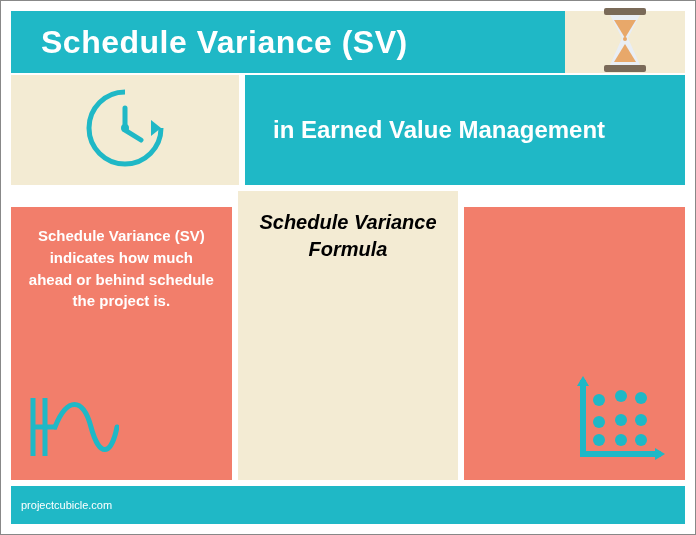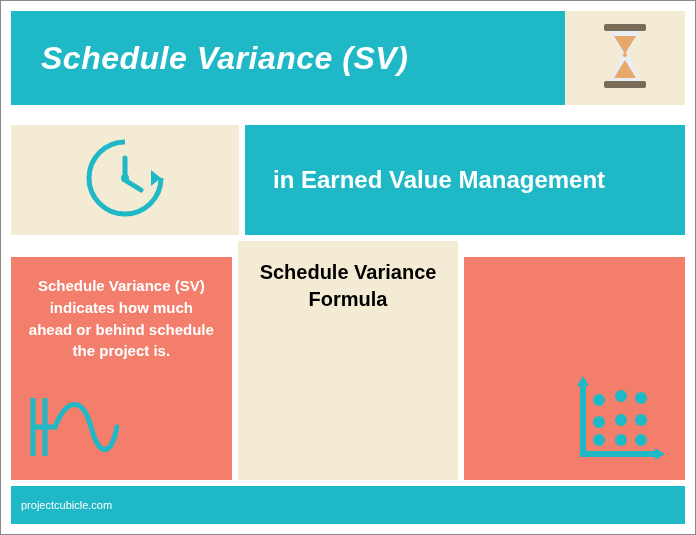--- a/index.html
+++ b/index.html
@@ -11,21 +11,21 @@
     position: relative;
     border: 1px solid #888;
   }
   .canvas {
     position: absolute;
     top: 10px; left: 10px; right: 10px; bottom: 10px;
     display: flex;
     flex-direction: column;
   }
   
-  .row1 { display: flex; height: 94px; font-style: italic; }
+  .row1 { display: flex; height: 62px; }
   .title-box {
     flex: 1;
     background: #1FB8C6;
     display: flex;
     align-items: center;
     padding-left: 30px;
   }
   .title-box h1 {
     color: #fff;
     font-weight: 800;
@@ -33,21 +33,21 @@
     letter-spacing: 0.5px;
   }
   .hourglass-box {
     width: 120px;
     background: #F3EBD3;
     display: flex;
     align-items: center;
     justify-content: center;
   }
   
-  .row2 { display: flex; height: 110px; margin-top: 20px; }
+  .row2 { display: flex; height: 110px; margin-top: 2px; }
   .clock-box {
     width: 228px;
     background: #F3EBD3;
     display: flex;
     align-items: center;
     justify-content: center;
   }
   .subtitle-box {
     flex: 1;
     background: #1FB8C6;
@@ -103,21 +103,21 @@
     margin-top: 28px;
   }
   .col-right p {
     font-size: 14px;
     font-weight: 700;
     text-align: left;
     line-height: 1.45;
   }
   .icon-bl { position: absolute; bottom: 14px; left: 18px; }
   .icon-br { position: absolute; bottom: 14px; right: 18px; }
-  .col-mid { position: static; }
+  .col-mid { position: static; font-style: italic; }
   
   .footer {
     height: 38px;
     background: #1FB8C6;
     color: #fff;
     font-size: 11px;
     display: flex;
     align-items: center;
     padding-left: 10px;
     margin-top: 6px;

